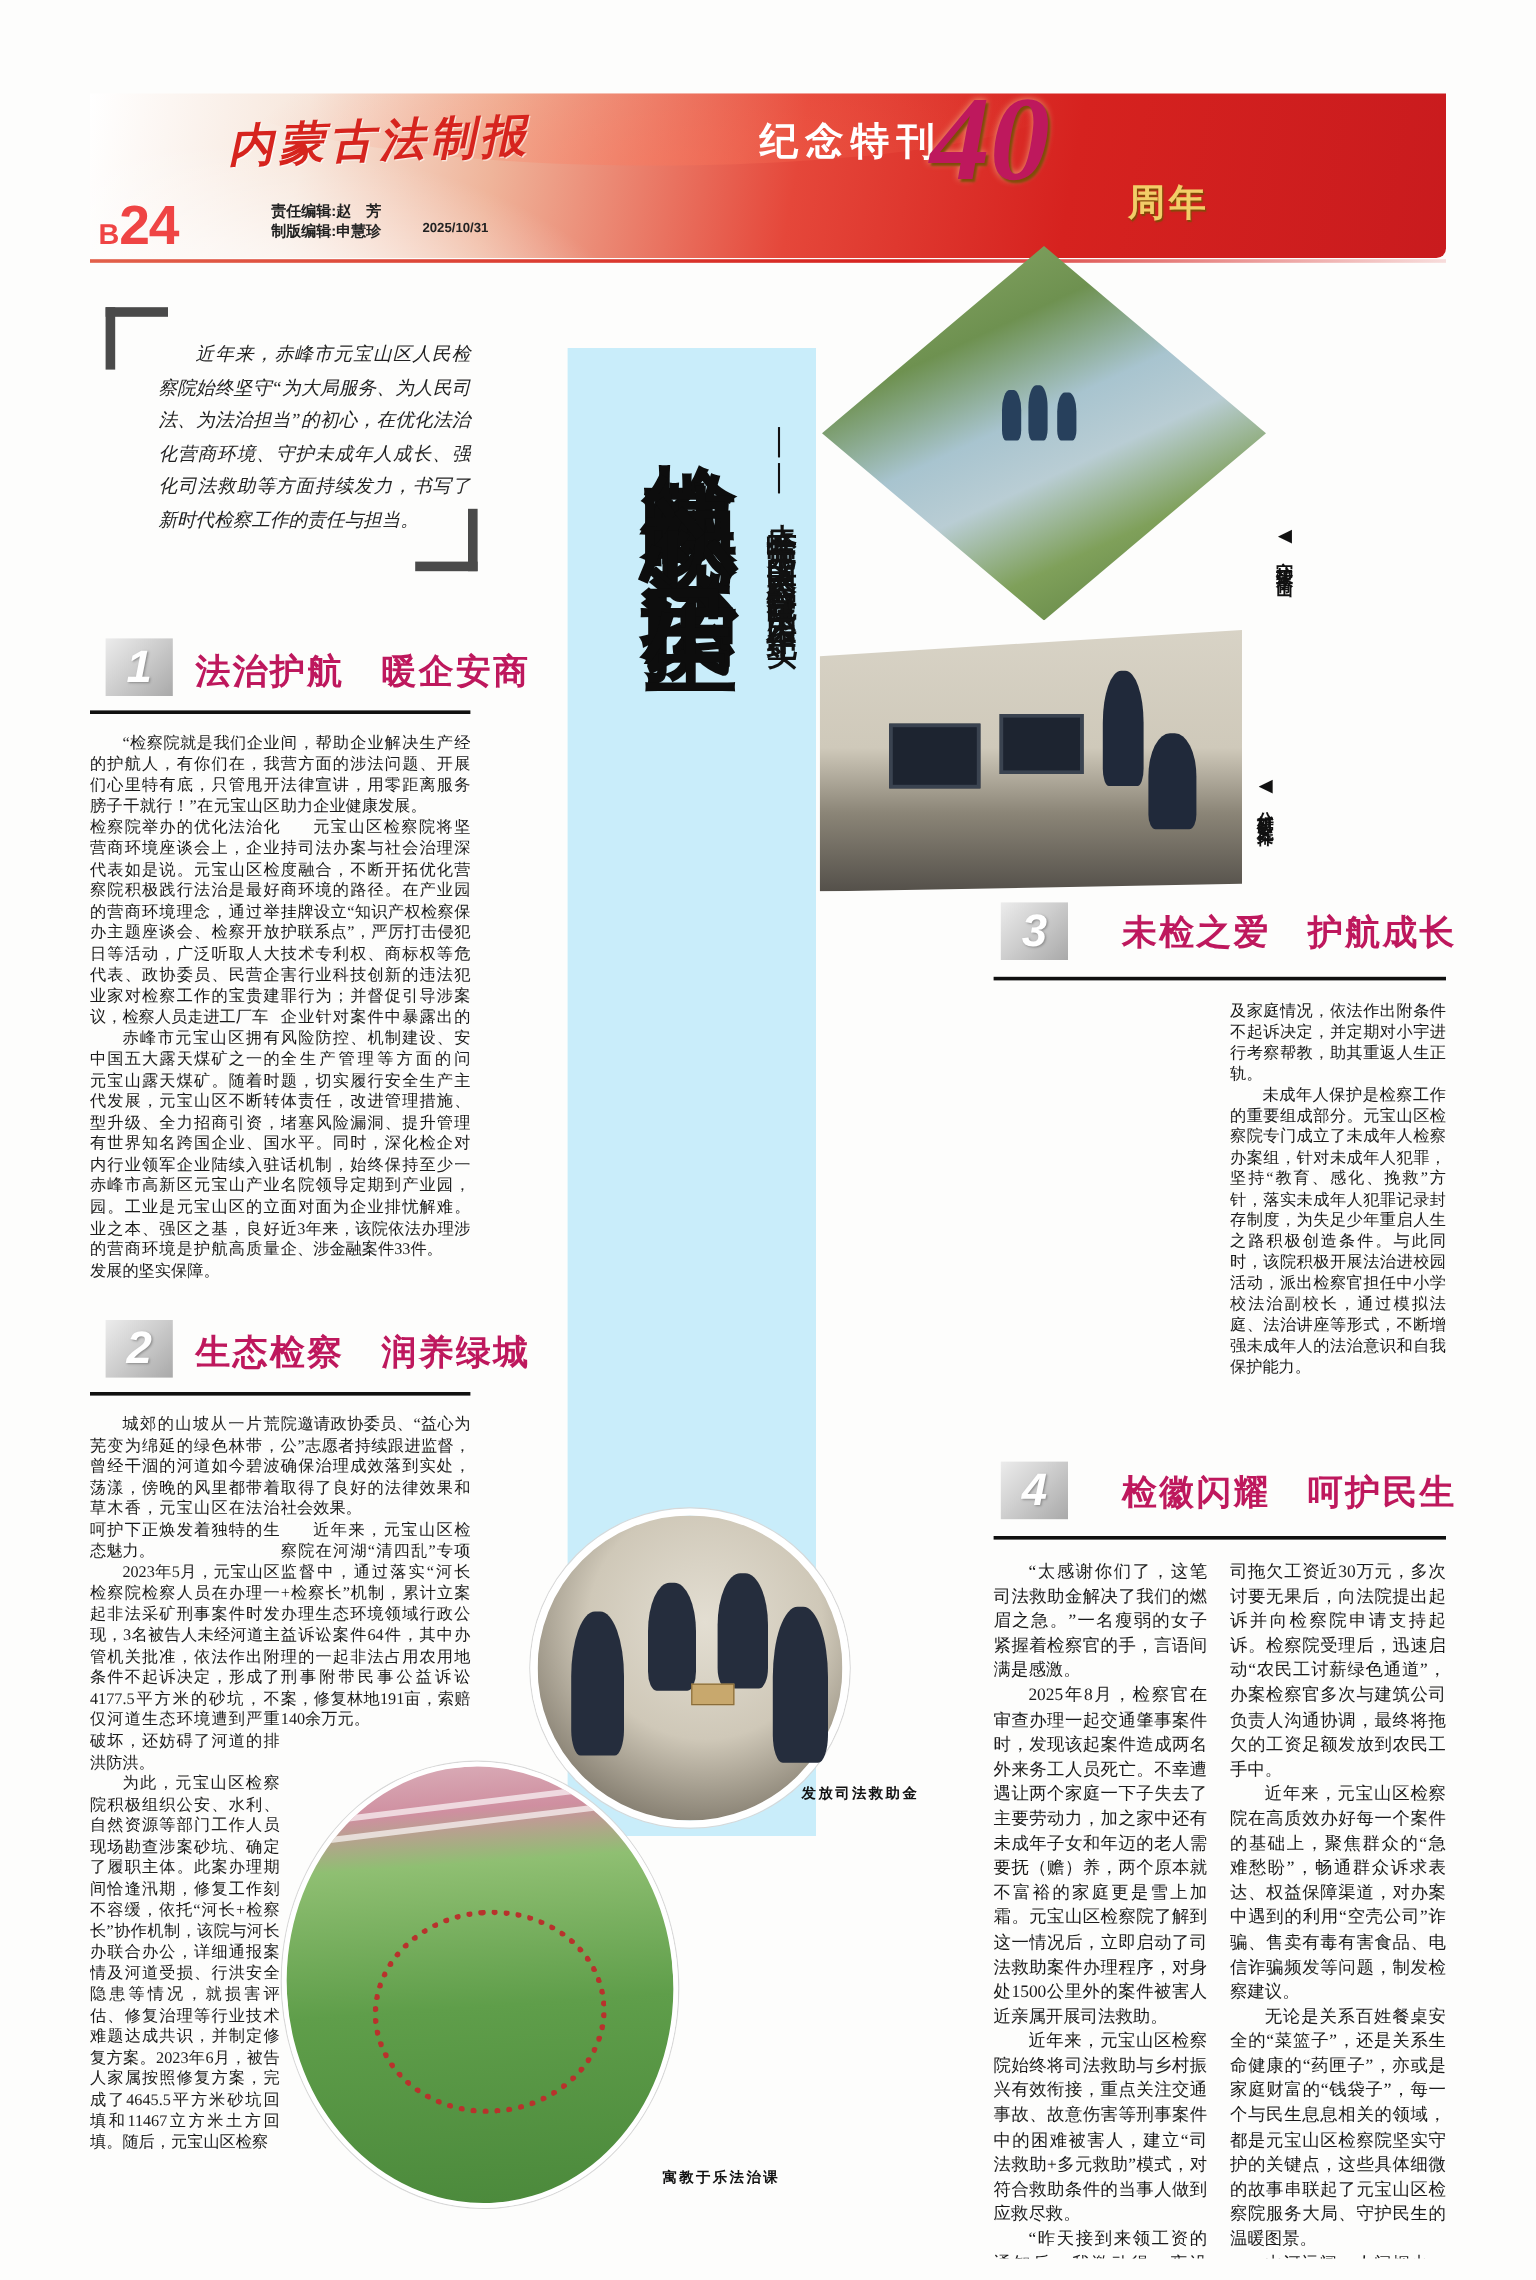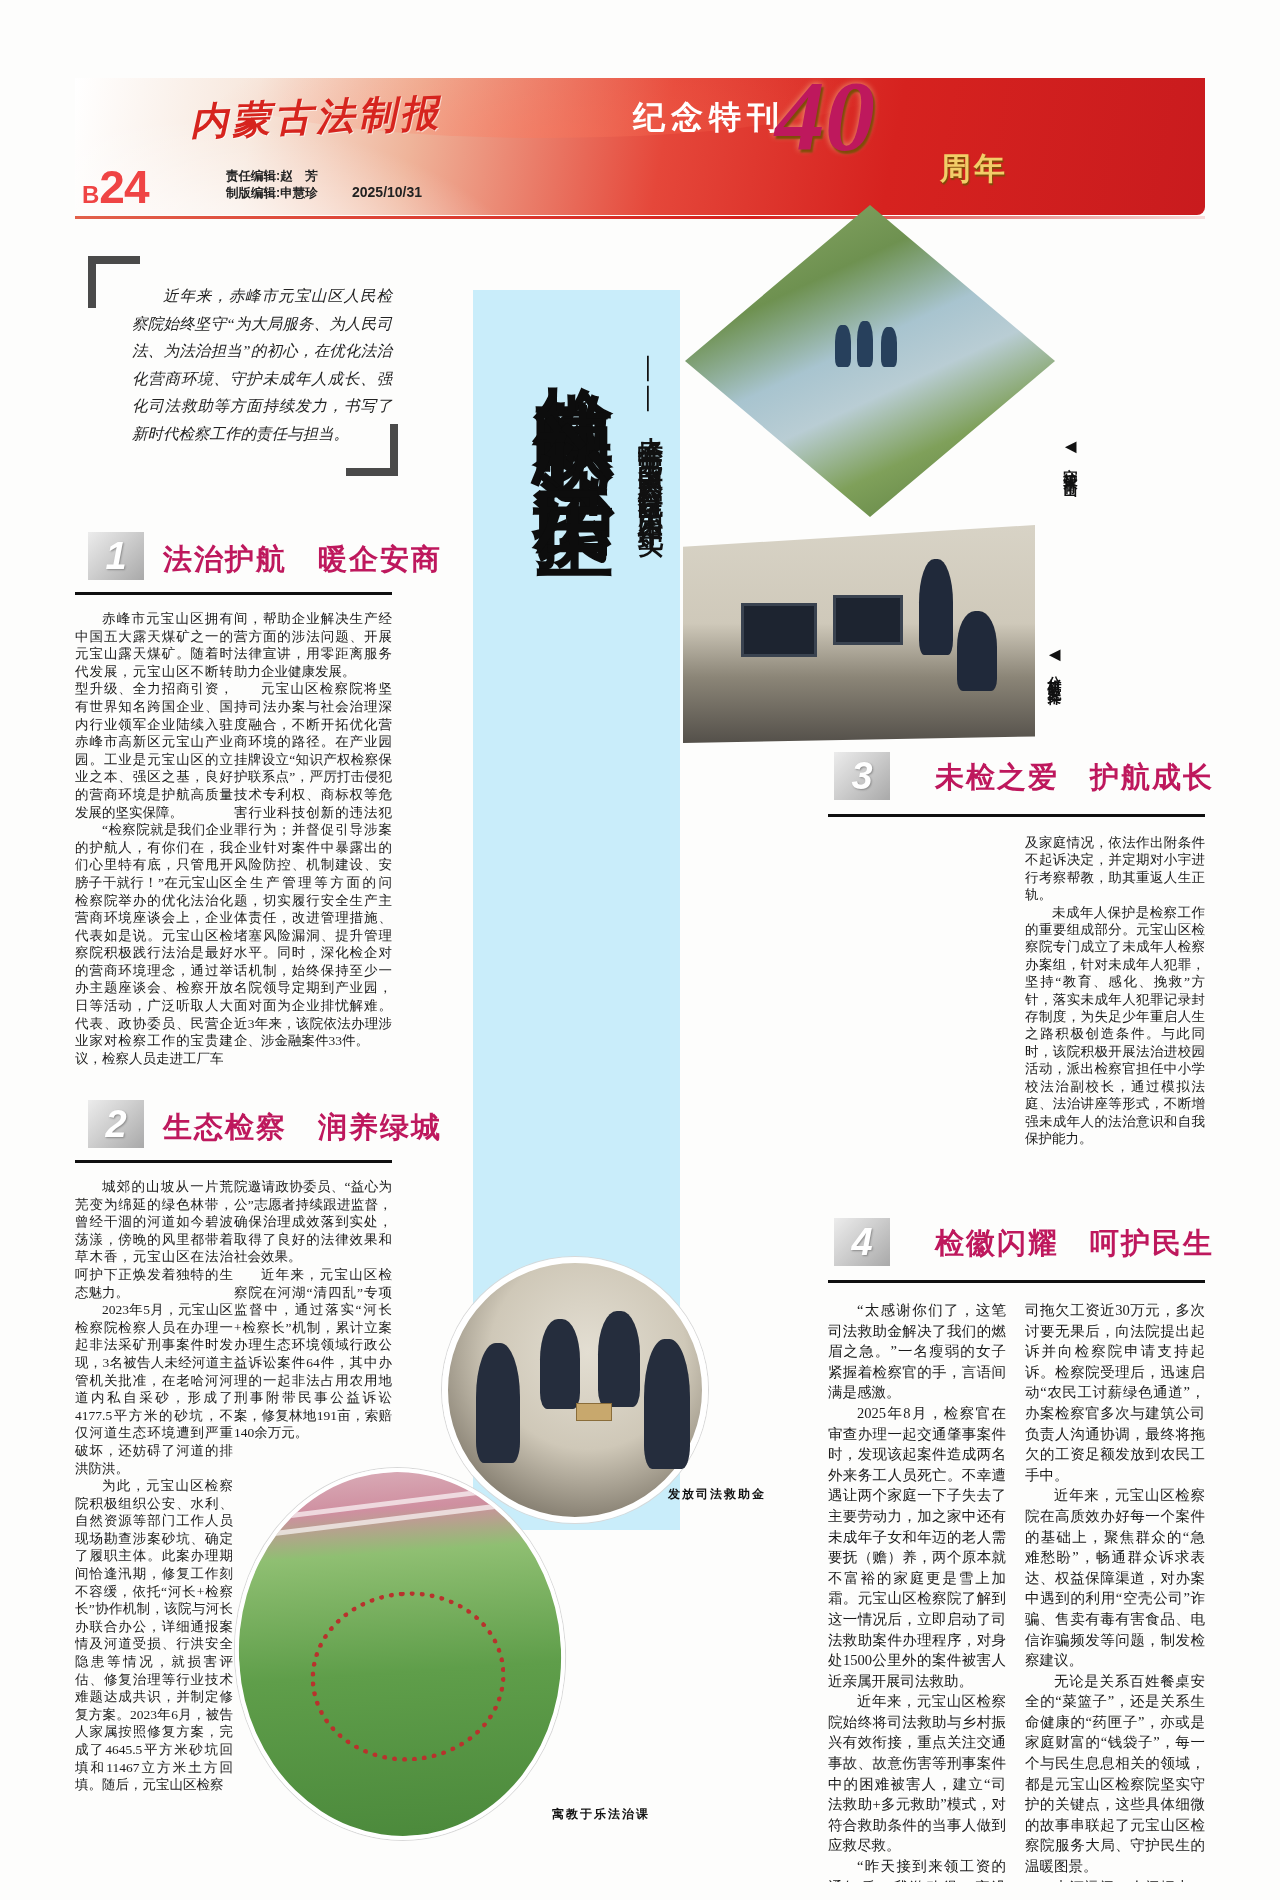--- a/index.html
+++ b/index.html
@@ -21,21 +21,21 @@
         font-family:"Liberation Sans",sans-serif;}
   #forty{left:775px;top:66px;font-size:100px;line-height:1;font-weight:bold;font-style:italic;
         color:#be185d;text-shadow:2px 3px 2px #7e4c08,0 0 6px rgba(255,240,180,.6);}
   #zhounian{left:940px;top:148px;font-size:31px;font-weight:bold;color:#f2cd68;letter-spacing:3px;
         text-shadow:1px 2px 1px #7e4c08;}
   #pageno{left:82px;top:160px;color:#ef4444;font-family:"Liberation Sans",sans-serif;}
   #pageno .b{font-size:24px;font-weight:bold;}
   #pageno .n{font-size:46px;font-weight:900;letter-spacing:-1px;}
   #editors{left:226px;top:168px;font-size:12.5px;font-weight:bold;line-height:17px;color:#222;
         font-family:"Liberation Sans",sans-serif;}
-  #date{left:352px;top:184px;font-size:14px;font-weight:bold;color:#222;font-family:"Liberation Sans",sans-serif;}
+  #date{left:352px;top:184px;font-size:11px;font-weight:bold;color:#222;font-family:"Liberation Sans",sans-serif;}
   #hrule{left:75px;top:216px;width:1130px;height:3px;
         background:linear-gradient(90deg,#e2604a,#d6221f 60%,rgba(214,34,31,.15));}
 
   
   .bracket{width:44px;height:44px;}
   #br-tl{left:88px;top:256px;border-left:8px solid #4a4a4a;border-top:8px solid #4a4a4a;}
   #br-br{left:346px;top:424px;border-right:8px solid #4a4a4a;border-bottom:8px solid #4a4a4a;}
   #intro{left:132px;top:282px;width:260px;height:186px;font-size:15.5px;line-height:27.5px;
         font-style:italic;text-align:justify;color:#222;}
   #intro .para{margin:0;text-indent:2em;}
@@ -122,34 +122,34 @@
   <div id="br-tl" class="abs bracket"></div>
   <div id="br-br" class="abs bracket"></div>
   <div id="intro" class="abs">
       <p class="para">近年来，赤峰市元宝山区人民检察院始终坚守“为大局服务、为人民司法、为法治担当”的初心，在优化法治化营商环境、守护未成年人成长、强化司法救助等方面持续发力，书写了新时代检察工作的责任与担当。</p>
     </div>
 
   <div class="abs numbox" style="left:88px;top:532px;">1</div>
   <div class="abs sec-title" style="left:163px;top:540px;">法治护航　暖企安商</div>
   <div class="abs sec-rule" style="left:75px;top:592px;width:317px;"></div>
   <div class="abs col left-col" style="left:75px;top:610px;height:462px;">
+      <p class="para">“检察院就是我们企业的护航人，有你们在，我们心里特有底，只管甩开膀子干就行！”在元宝山区检察院举办的优化法治化营商环境座谈会上，企业代表如是说。元宝山区检察院积极践行法治是最好的营商环境理念，通过举办主题座谈会、检察开放日等活动，广泛听取人大代表、政协委员、民营企业家对检察工作的宝贵建议，检察人员走进工厂车</p>
       <p class="para">赤峰市元宝山区拥有中国五大露天煤矿之一的元宝山露天煤矿。随着时代发展，元宝山区不断转型升级、全力招商引资，有世界知名跨国企业、国内行业领军企业陆续入驻赤峰市高新区元宝山产业园。工业是元宝山区的立业之本、强区之基，良好的营商环境是护航高质量发展的坚实保障。</p>
-      <p class="para">“检察院就是我们企业的护航人，有你们在，我们心里特有底，只管甩开膀子干就行！”在元宝山区检察院举办的优化法治化营商环境座谈会上，企业代表如是说。元宝山区检察院积极践行法治是最好的营商环境理念，通过举办主题座谈会、检察开放日等活动，广泛听取人大代表、政协委员、民营企业家对检察工作的宝贵建议，检察人员走进工厂车</p>
     </div>
   <div class="abs col left-col" style="left:234px;top:610px;height:462px;">
       <p class="para cont">间，帮助企业解决生产经营方面的涉法问题、开展法律宣讲，用零距离服务助力企业健康发展。</p>
       <p class="para">元宝山区检察院将坚持司法办案与社会治理深度融合，不断开拓优化营商环境的路径。在产业园挂牌设立“知识产权检察保护联系点”，严厉打击侵犯技术专利权、商标权等危害行业科技创新的违法犯罪行为；并督促引导涉案企业针对案件中暴露出的风险防控、机制建设、安全生产管理等方面的问题，切实履行安全生产主体责任，改进管理措施、堵塞风险漏洞、提升管理水平。同时，深化检企对话机制，始终保持至少一名院领导定期到产业园，面对面为企业排忧解难。近3年来，该院依法办理涉企、涉金融案件33件。</p>
     </div>
 
   <div class="abs numbox" style="left:88px;top:1100px;">2</div>
   <div class="abs sec-title" style="left:163px;top:1108px;">生态检察　润养绿城</div>
   <div class="abs sec-rule" style="left:75px;top:1160px;width:317px;"></div>
   <div class="abs col left-col" style="left:75px;top:1178px;height:648px;">
       <p class="para">城郊的山坡从一片荒芜变为绵延的绿色林带，曾经干涸的河道如今碧波荡漾，傍晚的风里都带着草木香，元宝山区在法治呵护下正焕发着独特的生态魅力。</p>
-      <p class="para">2023年5月，元宝山区检察院检察人员在办理一起非法采矿刑事案件时发现，3名被告人未经河道主管机关批准，在老哈河河道内私自采砂，形成了4177.5平方米的砂坑，不仅河道生态环境遭到严重破坏，还妨碍了河道的排洪防洪。</p>
+      <p class="para">2023年5月，元宝山区检察院检察人员在办理一起非法采矿刑事案件时发现，3名被告人未经河道主管机关批准，依法作出附条件不起诉决定，形成了4177.5平方米的砂坑，不仅河道生态环境遭到严重破坏，还妨碍了河道的排洪防洪。</p>
       <p class="para">为此，元宝山区检察院积极组织公安、水利、自然资源等部门工作人员现场勘查涉案砂坑、确定了履职主体。此案办理期间恰逢汛期，修复工作刻不容缓，依托“河长+检察长”协作机制，该院与河长办联合办公，详细通报案情及河道受损、行洪安全隐患等情况，就损害评估、修复治理等行业技术难题达成共识，并制定修复方案。2023年6月，被告人家属按照修复方案，完成了4645.5平方米砂坑回填和11467立方米土方回填。随后，元宝山区检察</p>
     </div>
   <div class="abs col left-col" style="left:234px;top:1178px;height:272px;">
       <p class="para cont">院邀请政协委员、“益心为公”志愿者持续跟进监督，确保治理成效落到实处，取得了良好的法律效果和社会效果。</p>
       <p class="para">近年来，元宝山区检察院在河湖“清四乱”专项监督中，通过落实“河长+检察长”机制，累计立案办理生态环境领域行政公益诉讼案件64件，其中办理的一起非法占用农用地刑事附带民事公益诉讼案，修复林地191亩，索赔140余万元。</p>
     </div>
 
   <div class="abs numbox" style="left:834px;top:752px;">3</div>
   <div class="abs sec-title" style="left:935px;top:758px;">未检之爱　护航成长</div>
   <div class="abs sec-rule" style="left:828px;top:814px;width:377px;"></div>

